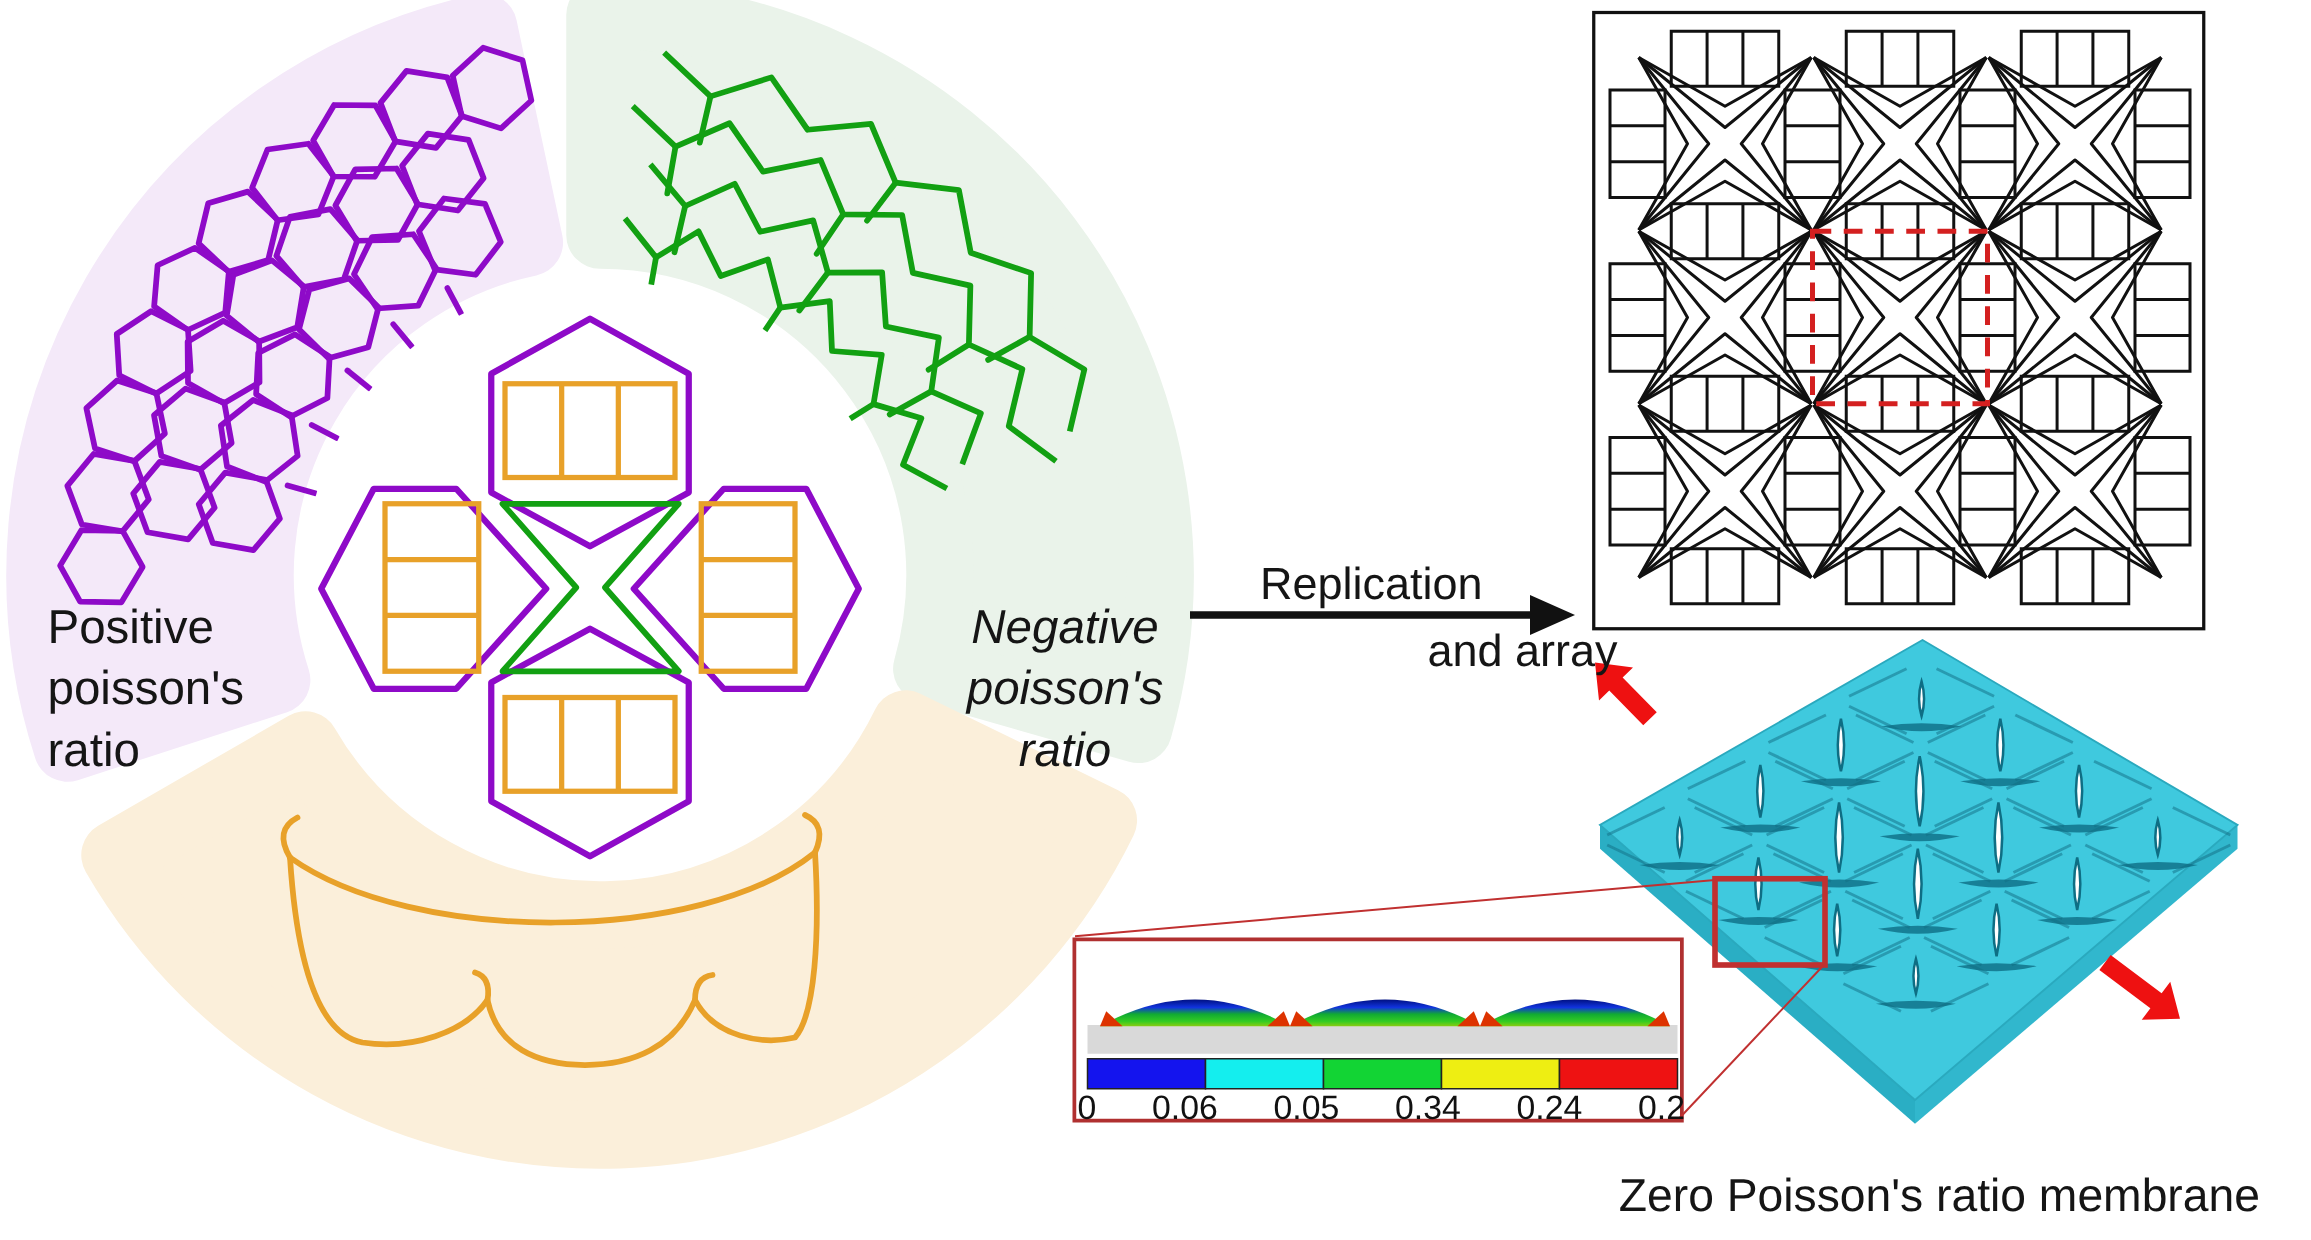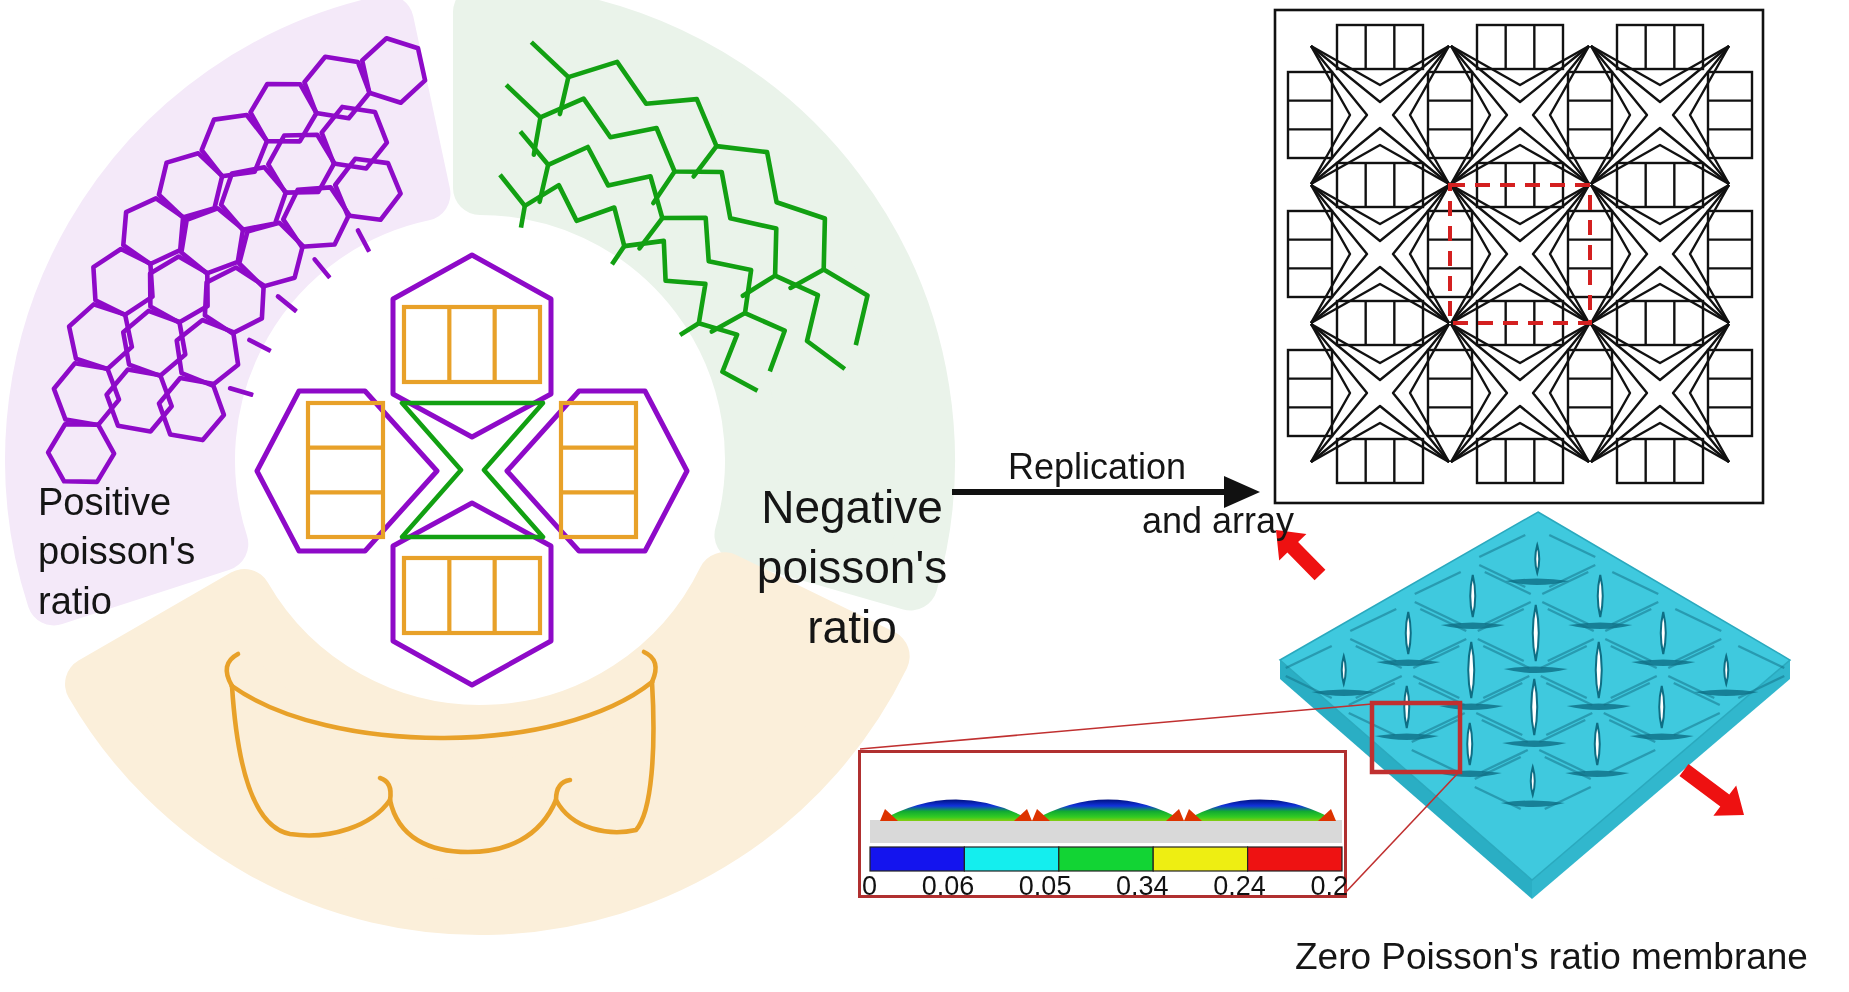--- a/index.html
+++ b/index.html
@@ -3,21 +3,21 @@
 <meta charset="utf-8">
 <style>
   html,body{margin:0;padding:0;background:#fff;}
   #stage{position:relative;width:1849px;height:992px;overflow:hidden;background:#fff;
          font-family:"Liberation Sans", sans-serif;}
   #fig{position:absolute;left:0;top:0;z-index:2;}
   .inset-box{position:absolute;left:858px;top:750px;width:483px;height:142px;
              border:3px solid #B03030;background:#fff;z-index:1;}
   .lbl{position:absolute;color:#151515;white-space:pre-line;z-index:3;line-height:1.30;}
   .lbl-positive{left:38px;top:478px;width:230px;font-size:38px;text-align:left;}
-  .lbl-negative{left:712px;top:478px;width:280px;font-size:46px;text-align:center;}
+  .lbl-negative{left:712px;top:478px;width:280px;font-size:38px;text-align:center;font-style:italic;}
   .lbl-strain{left:282px;top:850px;width:400px;font-size:37px;text-align:center;}
   .lbl-replication{left:952px;top:444px;width:290px;font-size:36px;text-align:center;}
   .lbl-andarray{left:1004px;top:498px;width:290px;font-size:36px;text-align:right;}
   .lbl-membrane{left:1295px;top:933px;width:560px;font-size:37px;text-align:left;}
   .ticks-row{position:absolute;left:862px;top:871px;width:486px;display:flex;
              justify-content:space-between;z-index:3;font-size:27px;color:#111;}
   .ticks-row span{display:inline-block;}
 </style>
 </head>
 <body>

